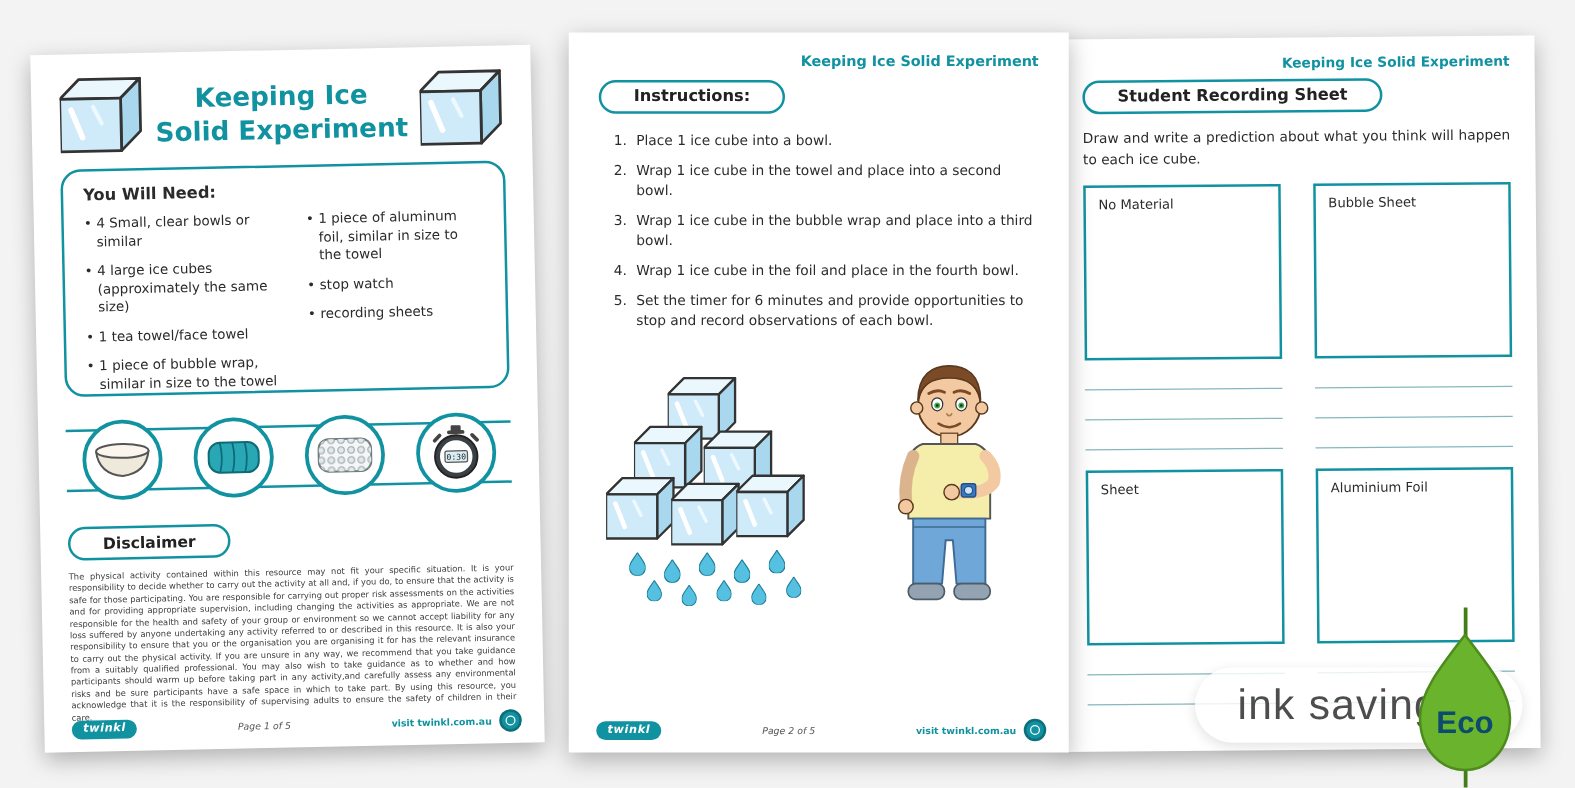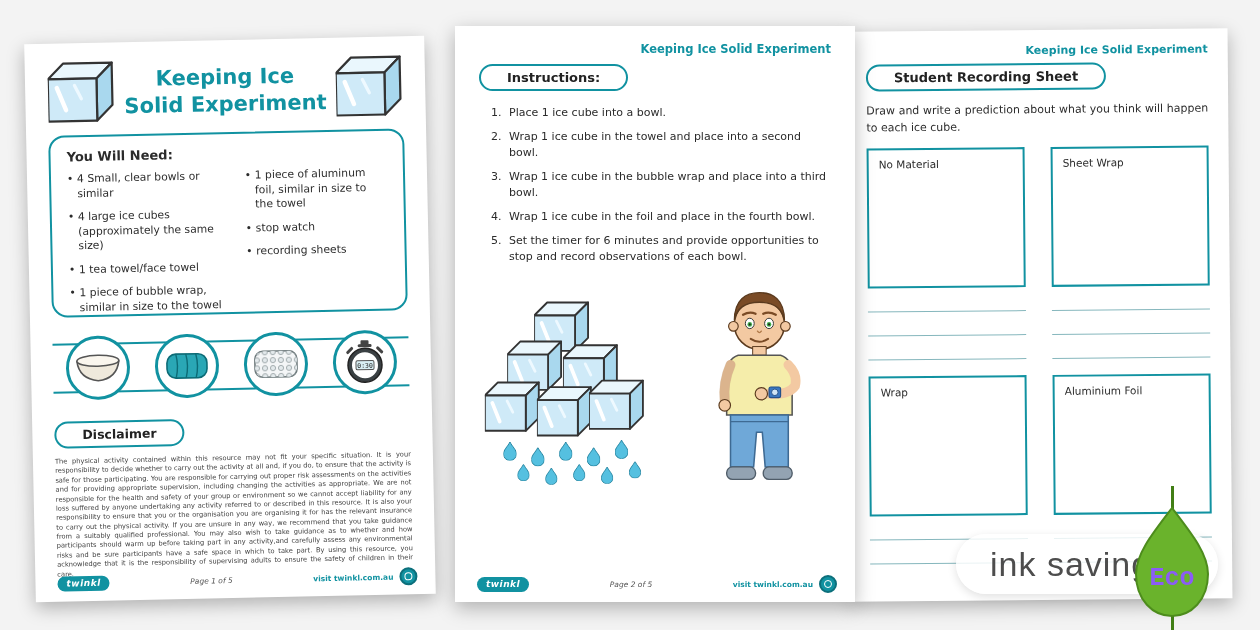--- a/index.html
+++ b/index.html
@@ -78,21 +78,21 @@
     position:absolute;inset:0;background:rgba(255,255,255,.82);
     border-radius:40px;box-shadow:0 3px 10px rgba(0,0,0,.12);
     display:flex;align-items:center;padding-left:34px;
     font-family:"Liberation Sans",sans-serif;font-size:34px;color:#4d4d4d;letter-spacing:1px;
   }
   .eco-stem{position:absolute;right:44px;top:-48px;width:3px;height:158px;background:var(--green-dark);}
   .eco-leaf{position:absolute;right:8px;top:-28px;width:76px;height:112px;}
   .eco-leaf svg{width:100%;height:100%;}
   .eco-leaf .eco-label{
     position:absolute;left:0;right:0;top:58px;text-align:center;
-    color:#8b5cf6;font-weight:bold;font-size:25px;font-family:Liberation Mono, monospace;
+    color:#0c4a6e;font-weight:bold;font-size:25px;font-family:Liberation Sans, sans-serif;
   }
   .hidden-defs{position:absolute;width:0;height:0;overflow:hidden;}
 </style>
 </head>
 <body>
 
 <svg class="hidden-defs" aria-hidden="true">
   <defs>
     <symbol id="ice-cube" viewBox="0 0 60 56">
       <polygon points="14,2 58,2 44,16 0,16" fill="#eaf7fd" stroke="#333" stroke-width="2" stroke-linejoin="round"></polygon>
@@ -285,29 +285,29 @@
         <div class="rs-cell">
           <div class="rs-box">
             <span>No Material</span>
           </div>
           <div class="write-line"></div>
           <div class="write-line"></div>
           <div class="write-line"></div>
         </div>
         <div class="rs-cell">
           <div class="rs-box">
-            <span>Sheet Wrap</span>
+            <span>Bubble Sheet</span>
           </div>
           <div class="write-line"></div>
           <div class="write-line"></div>
           <div class="write-line"></div>
         </div>
         <div class="rs-cell">
           <div class="rs-box">
-            <span>Wrap</span>
+            <span>Sheet</span>
           </div>
           <div class="write-line"></div>
           <div class="write-line"></div>
         </div>
         <div class="rs-cell">
           <div class="rs-box">
             <span>Aluminium Foil</span>
           </div>
           <div class="write-line"></div>
           <div class="write-line"></div>

